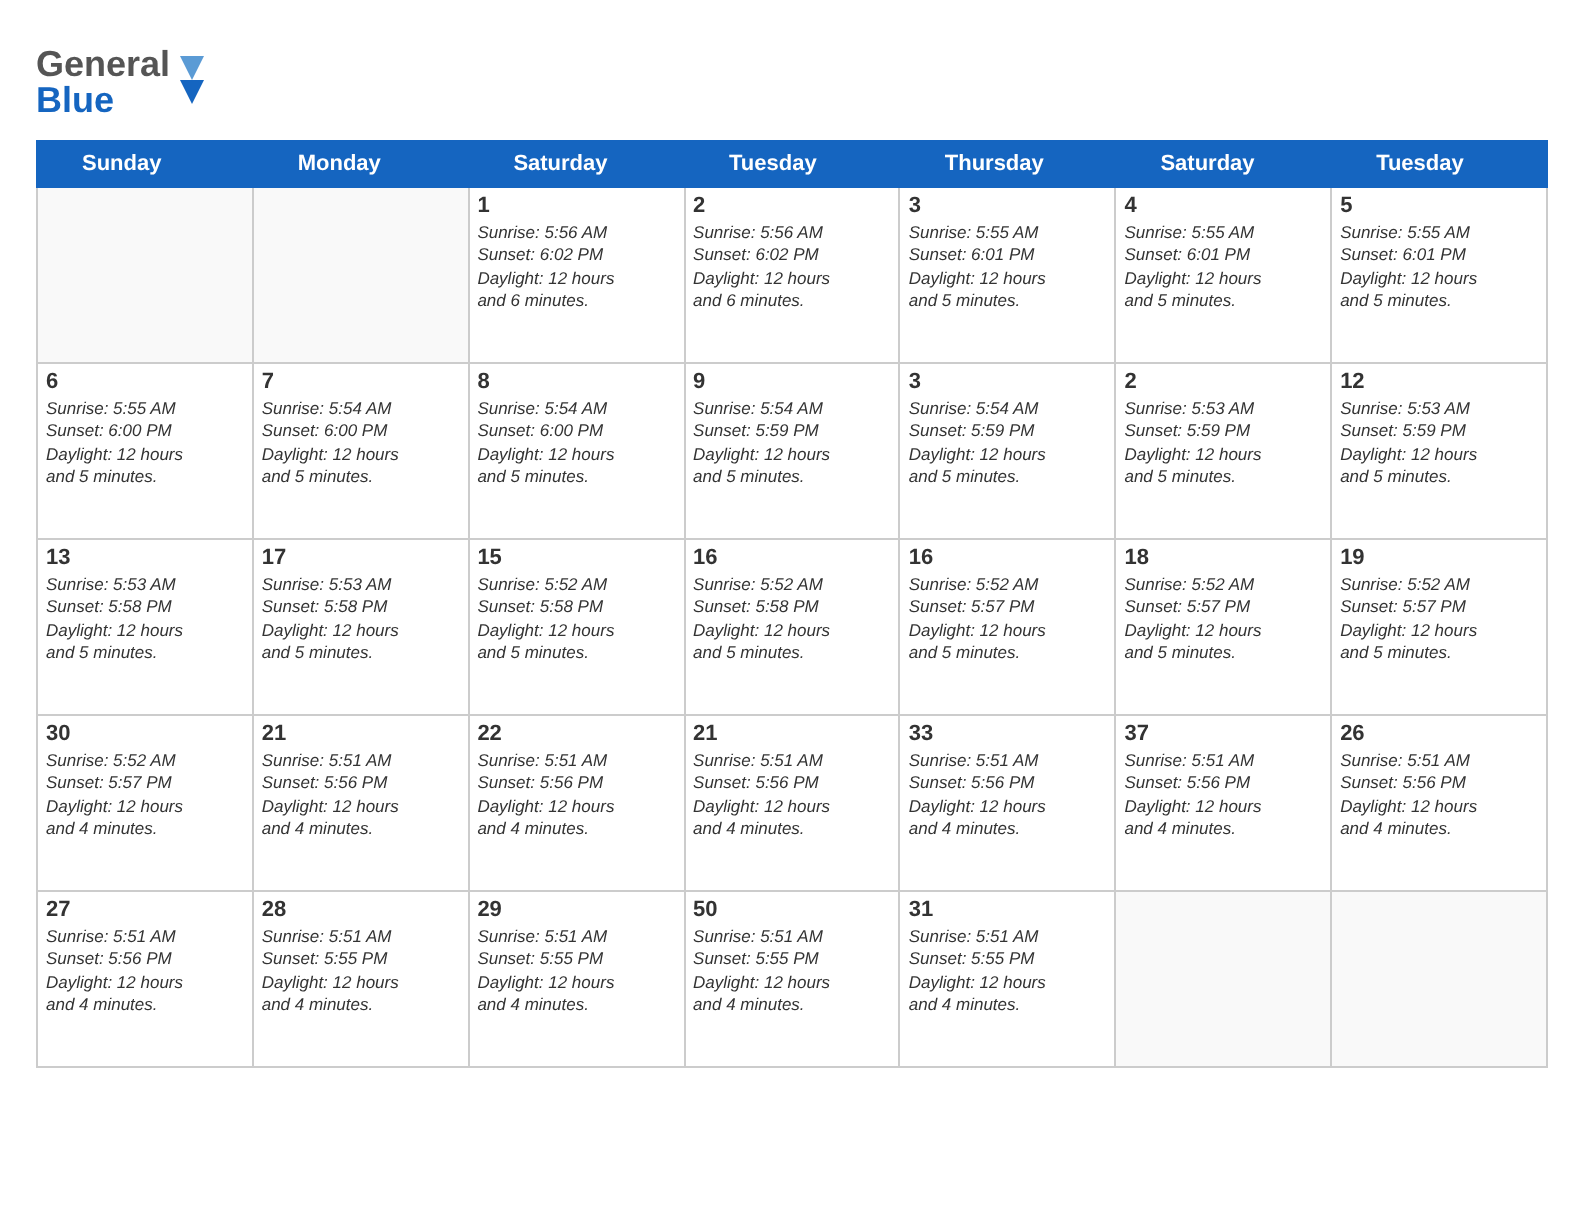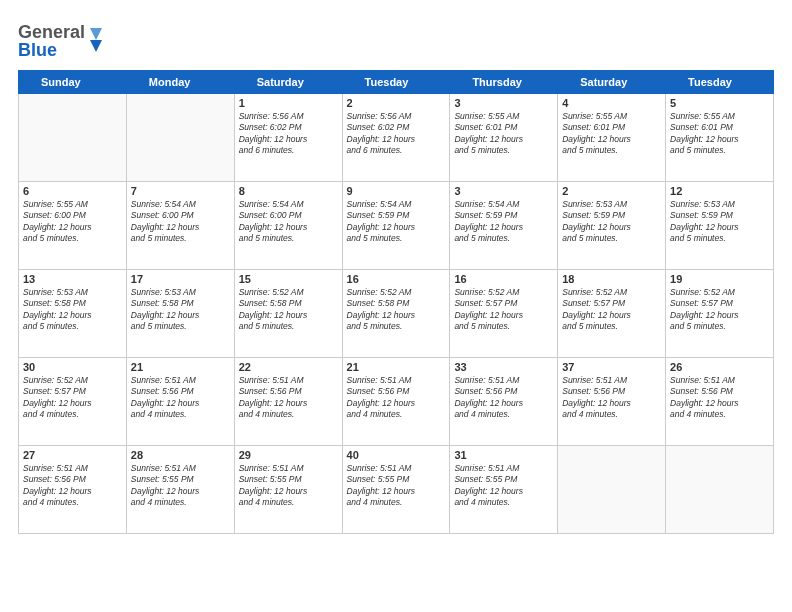--- a/index.html
+++ b/index.html
@@ -242,21 +242,21 @@
           </td>
           <td>
             <span class="day-num">28</span>
             <div class="cell-text">Sunrise: 5:51 AM<br>Sunset: 5:55 PM<br>Daylight: 12 hours<br>and 4 minutes.</div>
           </td>
           <td>
             <span class="day-num">29</span>
             <div class="cell-text">Sunrise: 5:51 AM<br>Sunset: 5:55 PM<br>Daylight: 12 hours<br>and 4 minutes.</div>
           </td>
           <td>
-            <span class="day-num">40</span>
+            <span class="day-num">50</span>
             <div class="cell-text">Sunrise: 5:51 AM<br>Sunset: 5:55 PM<br>Daylight: 12 hours<br>and 4 minutes.</div>
           </td>
           <td>
             <span class="day-num">31</span>
             <div class="cell-text">Sunrise: 5:51 AM<br>Sunset: 5:55 PM<br>Daylight: 12 hours<br>and 4 minutes.</div>
           </td>
           <td class="empty"></td>
           <td class="empty"></td>
         </tr>
       </tbody>

